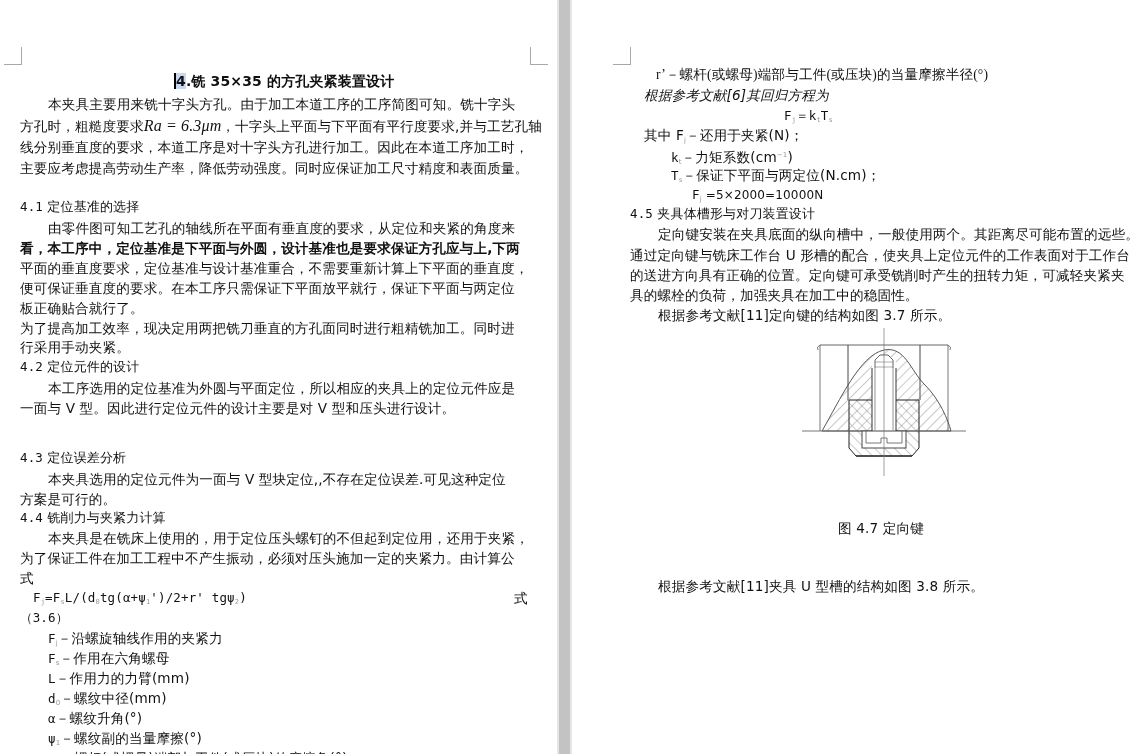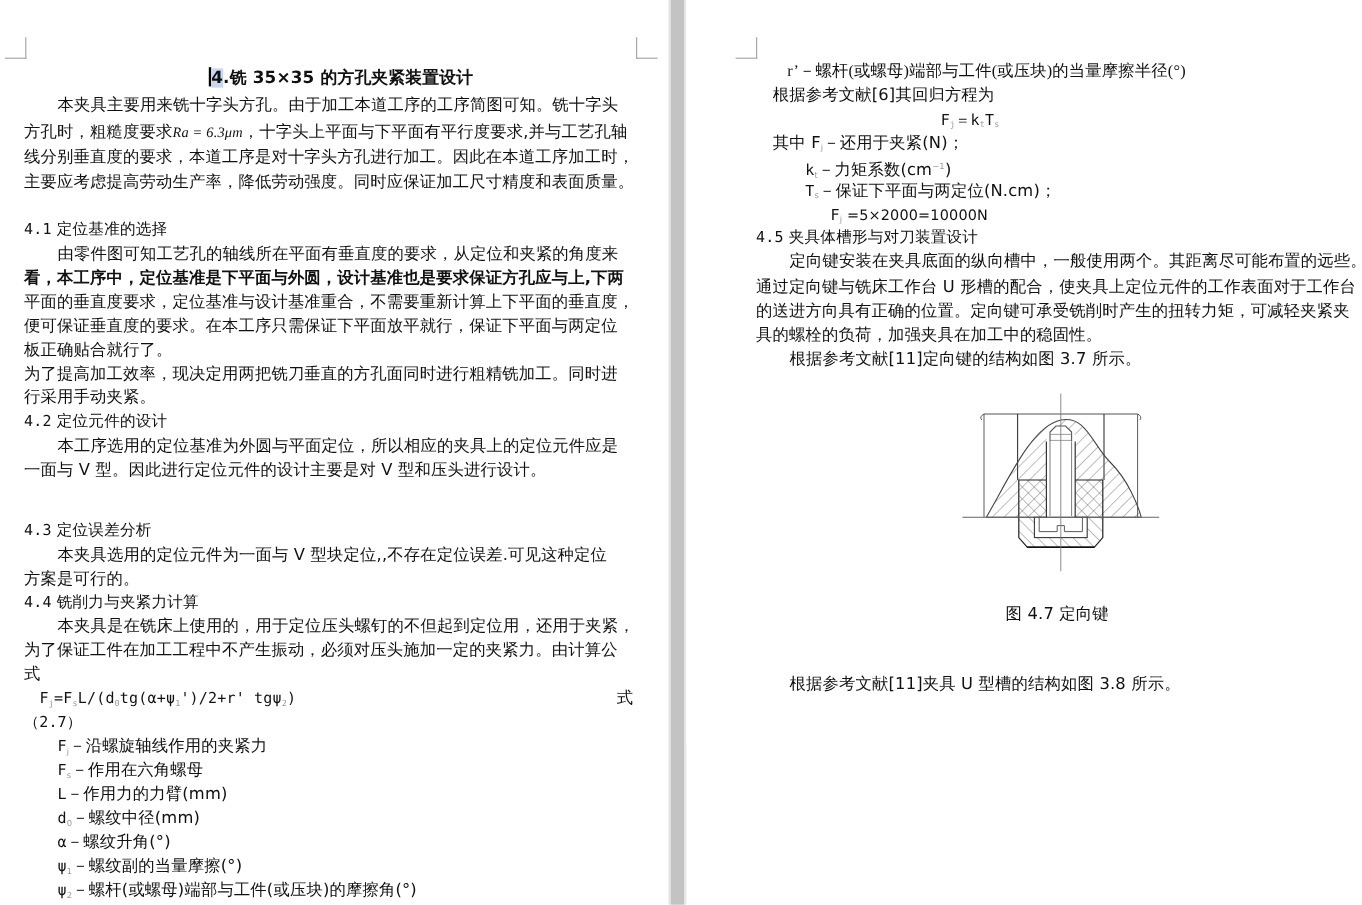--- a/index.html
+++ b/index.html
@@ -2,21 +2,21 @@
 <html><head>
 <meta charset="utf-8">
 <style>
   html, body { margin: 0; padding: 0; }
   body {
     width: 1135px; height: 754px; overflow: hidden; position: relative;
     background: #ffffff;
     font-family: "DejaVu Sans", "Liberation Sans", sans-serif;
     color: #111;
   }
-  .page { position: absolute; top: 0; height: 618px; background: #fff; }
+  .page { position: absolute; top: 16px; height: 618px; background: #fff; }
   #page-left { left: 0; width: 557px; }
   #page-right { left: 572px; width: 563px; }
   .gap {
     position: absolute; left: 557px; top: 0; width: 15px; height: 754px;
     background: #e6e6e6;
   }
   .gap .inner {
     position: absolute; left: 2px; top: 0; width: 11px; height: 754px; background: #c3c3c3;
   }
   .corner { position: absolute; width: 17px; height: 17px; }
@@ -40,21 +40,21 @@
 <div class="page" id="page-left">
   <div class="corner tl" style="left:4px; top:31px;"></div>
   <div class="corner tr" style="left:530px; top:31px;"></div>
 
   <div class="line title" style="left:174px; top:55px;">
     <span class="cursor"></span><span class="hl">4</span><span>.铣 35×35 的方孔夹紧装置设计</span>
   </div>
 
   <div class="line" style="left:48px; top:78px;">本夹具主要用来铣十字头方孔。由于加工本道工序的工序简图可知。铣十字头</div>
   <div class="line" style="left:20px; top:100px;">
-    <span>方孔时，粗糙度要求</span><span class="ser" style="font-size:12px;">Ra = 6.3μm</span><span>，十字头上平面与下平面有平行度要求,并与工艺孔轴</span>
+    <span>方孔时，粗糙度要求</span><span class="ser" style="font-size:16px;">Ra = 6.3μm</span><span>，十字头上平面与下平面有平行度要求,并与工艺孔轴</span>
   </div>
   <div class="line" style="left:20px; top:121px;">线分别垂直度的要求，本道工序是对十字头方孔进行加工。因此在本道工序加工时，</div>
   <div class="line" style="left:20px; top:142px;">主要应考虑提高劳动生产率，降低劳动强度。同时应保证加工尺寸精度和表面质量。</div>
 
   <div class="line h" style="left:20px; top:181px;">
     <span class="mono">4.1</span> <span>定位基准的选择</span>
   </div>
   <div class="line" style="left:48px; top:202px;">由零件图可知工艺孔的轴线所在平面有垂直度的要求，从定位和夹紧的角度来</div>
   <div class="line" style="left:20px; top:222px;font-weight:bold;">看，本工序中，定位基准是下平面与外圆，设计基准也是要求保证方孔应与上,下两</div>
   <div class="line" style="left:20px; top:242px;">平面的垂直度要求，定位基准与设计基准重合，不需要重新计算上下平面的垂直度，</div>
@@ -79,40 +79,40 @@
     <span class="mono">4.4</span> <span>铣削力与夹紧力计算</span>
   </div>
   <div class="line" style="left:48px; top:512px;">本夹具是在铣床上使用的，用于定位压头螺钉的不但起到定位用，还用于夹紧，</div>
   <div class="line" style="left:20px; top:532px;">为了保证工件在加工工程中不产生振动，必须对压头施加一定的夹紧力。由计算公</div>
   <div class="line" style="left:20px; top:552px;">式</div>
 
   <div class="line mono" style="left:33px; top:572px;">
     <span>F</span><sub class="s">j</sub><span>=F</span><sub class="s">s</sub><span>L/(d</span><sub class="s">0</sub><span>tg(α+ψ</span><sub class="s">1</sub><span>')/2+r' tgψ</span><sub class="s">2</sub><span>)</span>
   </div>
   <div class="line" style="left:514px; top:572px;">式</div>
-  <div class="line mono" style="left:20px; top:592px;">（2.7）</div>
+  <div class="line mono" style="left:20px; top:592px;">（3.6）</div>
 
   <div class="line" style="left:48px; top:612px;"><span class="mono">F</span><sub class="s">j</sub><span>－沿螺旋轴线作用的夹紧力</span></div>
   <div class="line" style="left:48px; top:632px;"><span class="mono">F</span><sub class="s">s</sub><span>－作用在六角螺母</span></div>
   <div class="line" style="left:48px; top:652px;"><span class="mono">L</span><span>－作用力的力臂(mm)</span></div>
   <div class="line" style="left:48px; top:672px;"><span class="mono">d</span><sub class="s">0</sub><span>－螺纹中径(mm)</span></div>
   <div class="line" style="left:48px; top:692px;"><span class="mono">α</span><span>－螺纹升角(°)</span></div>
   <div class="line" style="left:48px; top:712px;"><span class="mono">ψ</span><sub class="s">1</sub><span>－螺纹副的当量摩擦(°)</span></div>
   <div class="line" style="left:48px; top:732px;"><span class="mono">ψ</span><sub class="s">2</sub><span>－螺杆(或螺母)端部与工件(或压块)的摩擦角(°)</span></div>
 </div>
 
 <div class="gap">
     <div class="inner"></div>
   </div>
 
 <div class="page" id="page-right">
   <div class="corner tl" style="left:41px; top:31px;"></div>
 
   <div class="line" style="left:84px; top:49px;font-family:Liberation Serif, serif;">r’－螺杆(或螺母)端部与工件(或压块)的当量摩擦半径(°)</div>
-  <div class="line" style="left:72px; top:69px;">根据参考文献[6]其回归方程为</div>
+  <div class="line" style="left:72px; top:69px;font-style:italic;">根据参考文献[6]其回归方程为</div>
   <div class="line mono" style="left:212px; top:90px;">
     <span>F</span><sub class="s">j</sub><span>＝k</span><sub class="s">t</sub><span>T</span><sub class="s">s</sub>
   </div>
   <div class="line" style="left:72px; top:109px;"><span>其中 F</span><sub class="s">j</sub><span>－还用于夹紧(N)；</span></div>
   <div class="line" style="left:99px; top:129px;"><span class="mono">k</span><sub class="s">t</sub><span>－力矩系数(cm</span><sup class="s">−1</sup><span>)</span></div>
   <div class="line" style="left:99px; top:149px;"><span class="mono">T</span><sub class="s">s</sub><span>－保证下平面与两定位(N.cm)；</span></div>
   <div class="line" style="left:120px; top:169px; font-size:12px;"><span class="mono">F</span><sub class="s">j</sub><span> =5×2000=10000N</span></div>
 
   <div class="line h" style="left:58px; top:188px;">
     <span class="mono">4.5</span> <span>夹具体槽形与对刀装置设计</span>

